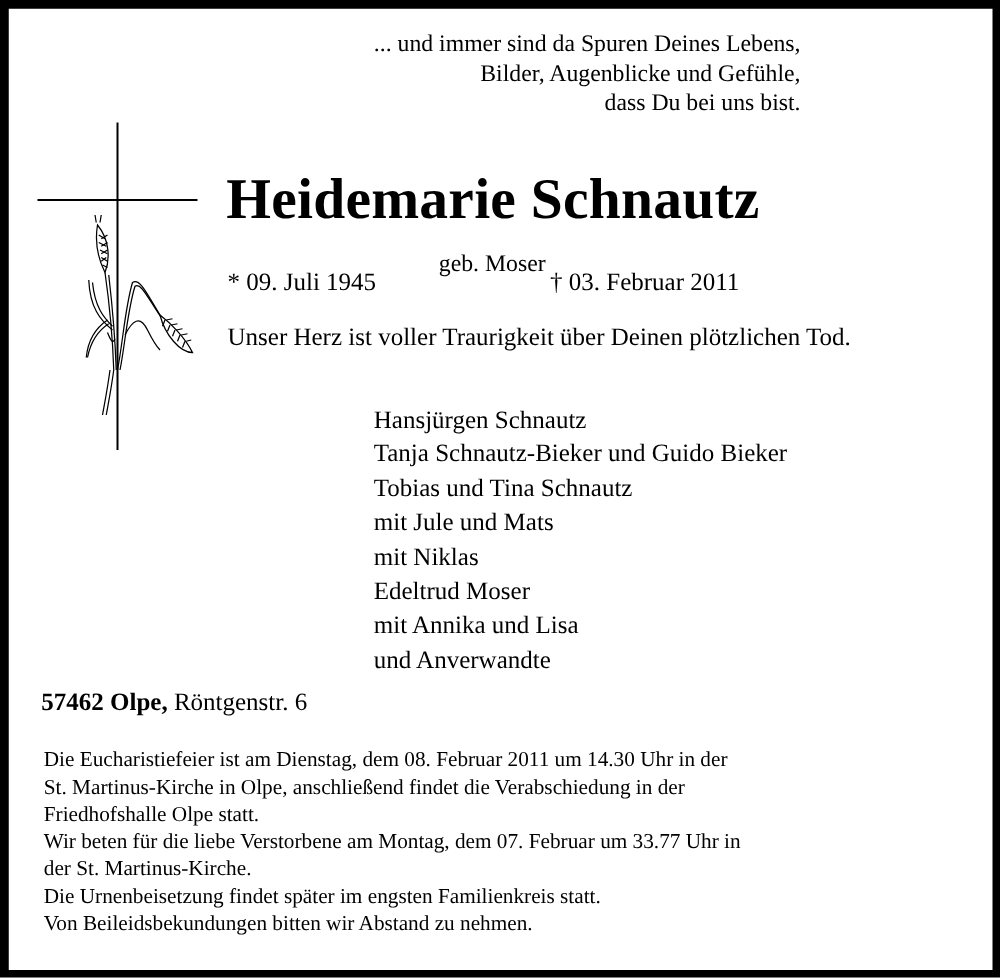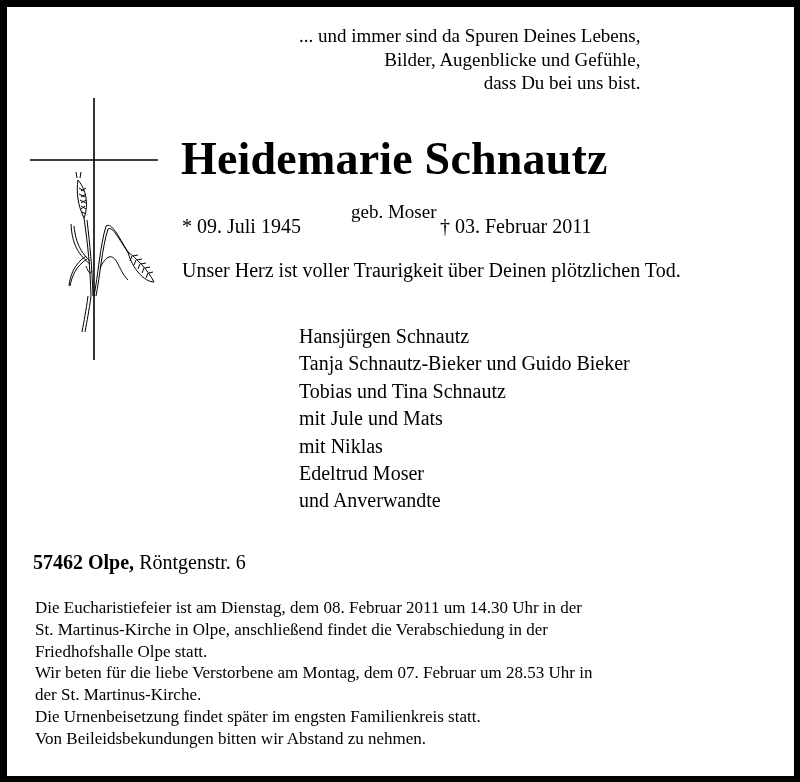--- a/index.html
+++ b/index.html
@@ -78,29 +78,30 @@
 
 <div class="abs serif heart">Unser Herz ist voller Traurigkeit über Deinen plötzlichen Tod.</div>
 
 <div class="abs serif family">
   <div>Hansjürgen Schnautz</div>
   <div>Tanja Schnautz-Bieker und Guido Bieker</div>
   <div>Tobias und Tina Schnautz</div>
   <div>mit Jule und Mats</div>
   <div>mit Niklas</div>
   <div>Edeltrud Moser</div>
+  <div>mit Annika und Lisa</div>
   <div>und Anverwandte</div>
 </div>
 
 <div class="abs serif address">
   <b>57462 Olpe,</b>
   <span>Röntgenstr. 6</span>
 </div>
 
 <div class="abs serif info">
   <div>Die Eucharistiefeier ist am Dienstag, dem 08. Februar 2011 um 14.30 Uhr in der</div>
   <div>St. Martinus-Kirche in Olpe, anschließend findet die Verabschiedung in der</div>
   <div>Friedhofshalle Olpe statt.</div>
-  <div>Wir beten für die liebe Verstorbene am Montag, dem 07. Februar um 28.53 Uhr in</div>
+  <div>Wir beten für die liebe Verstorbene am Montag, dem 07. Februar um 33.77 Uhr in</div>
   <div>der St. Martinus-Kirche.</div>
   <div>Die Urnenbeisetzung findet später im engsten Familienkreis statt.</div>
   <div>Von Beileidsbekundungen bitten wir Abstand zu nehmen.</div>
 </div>
 
 </body></html>

